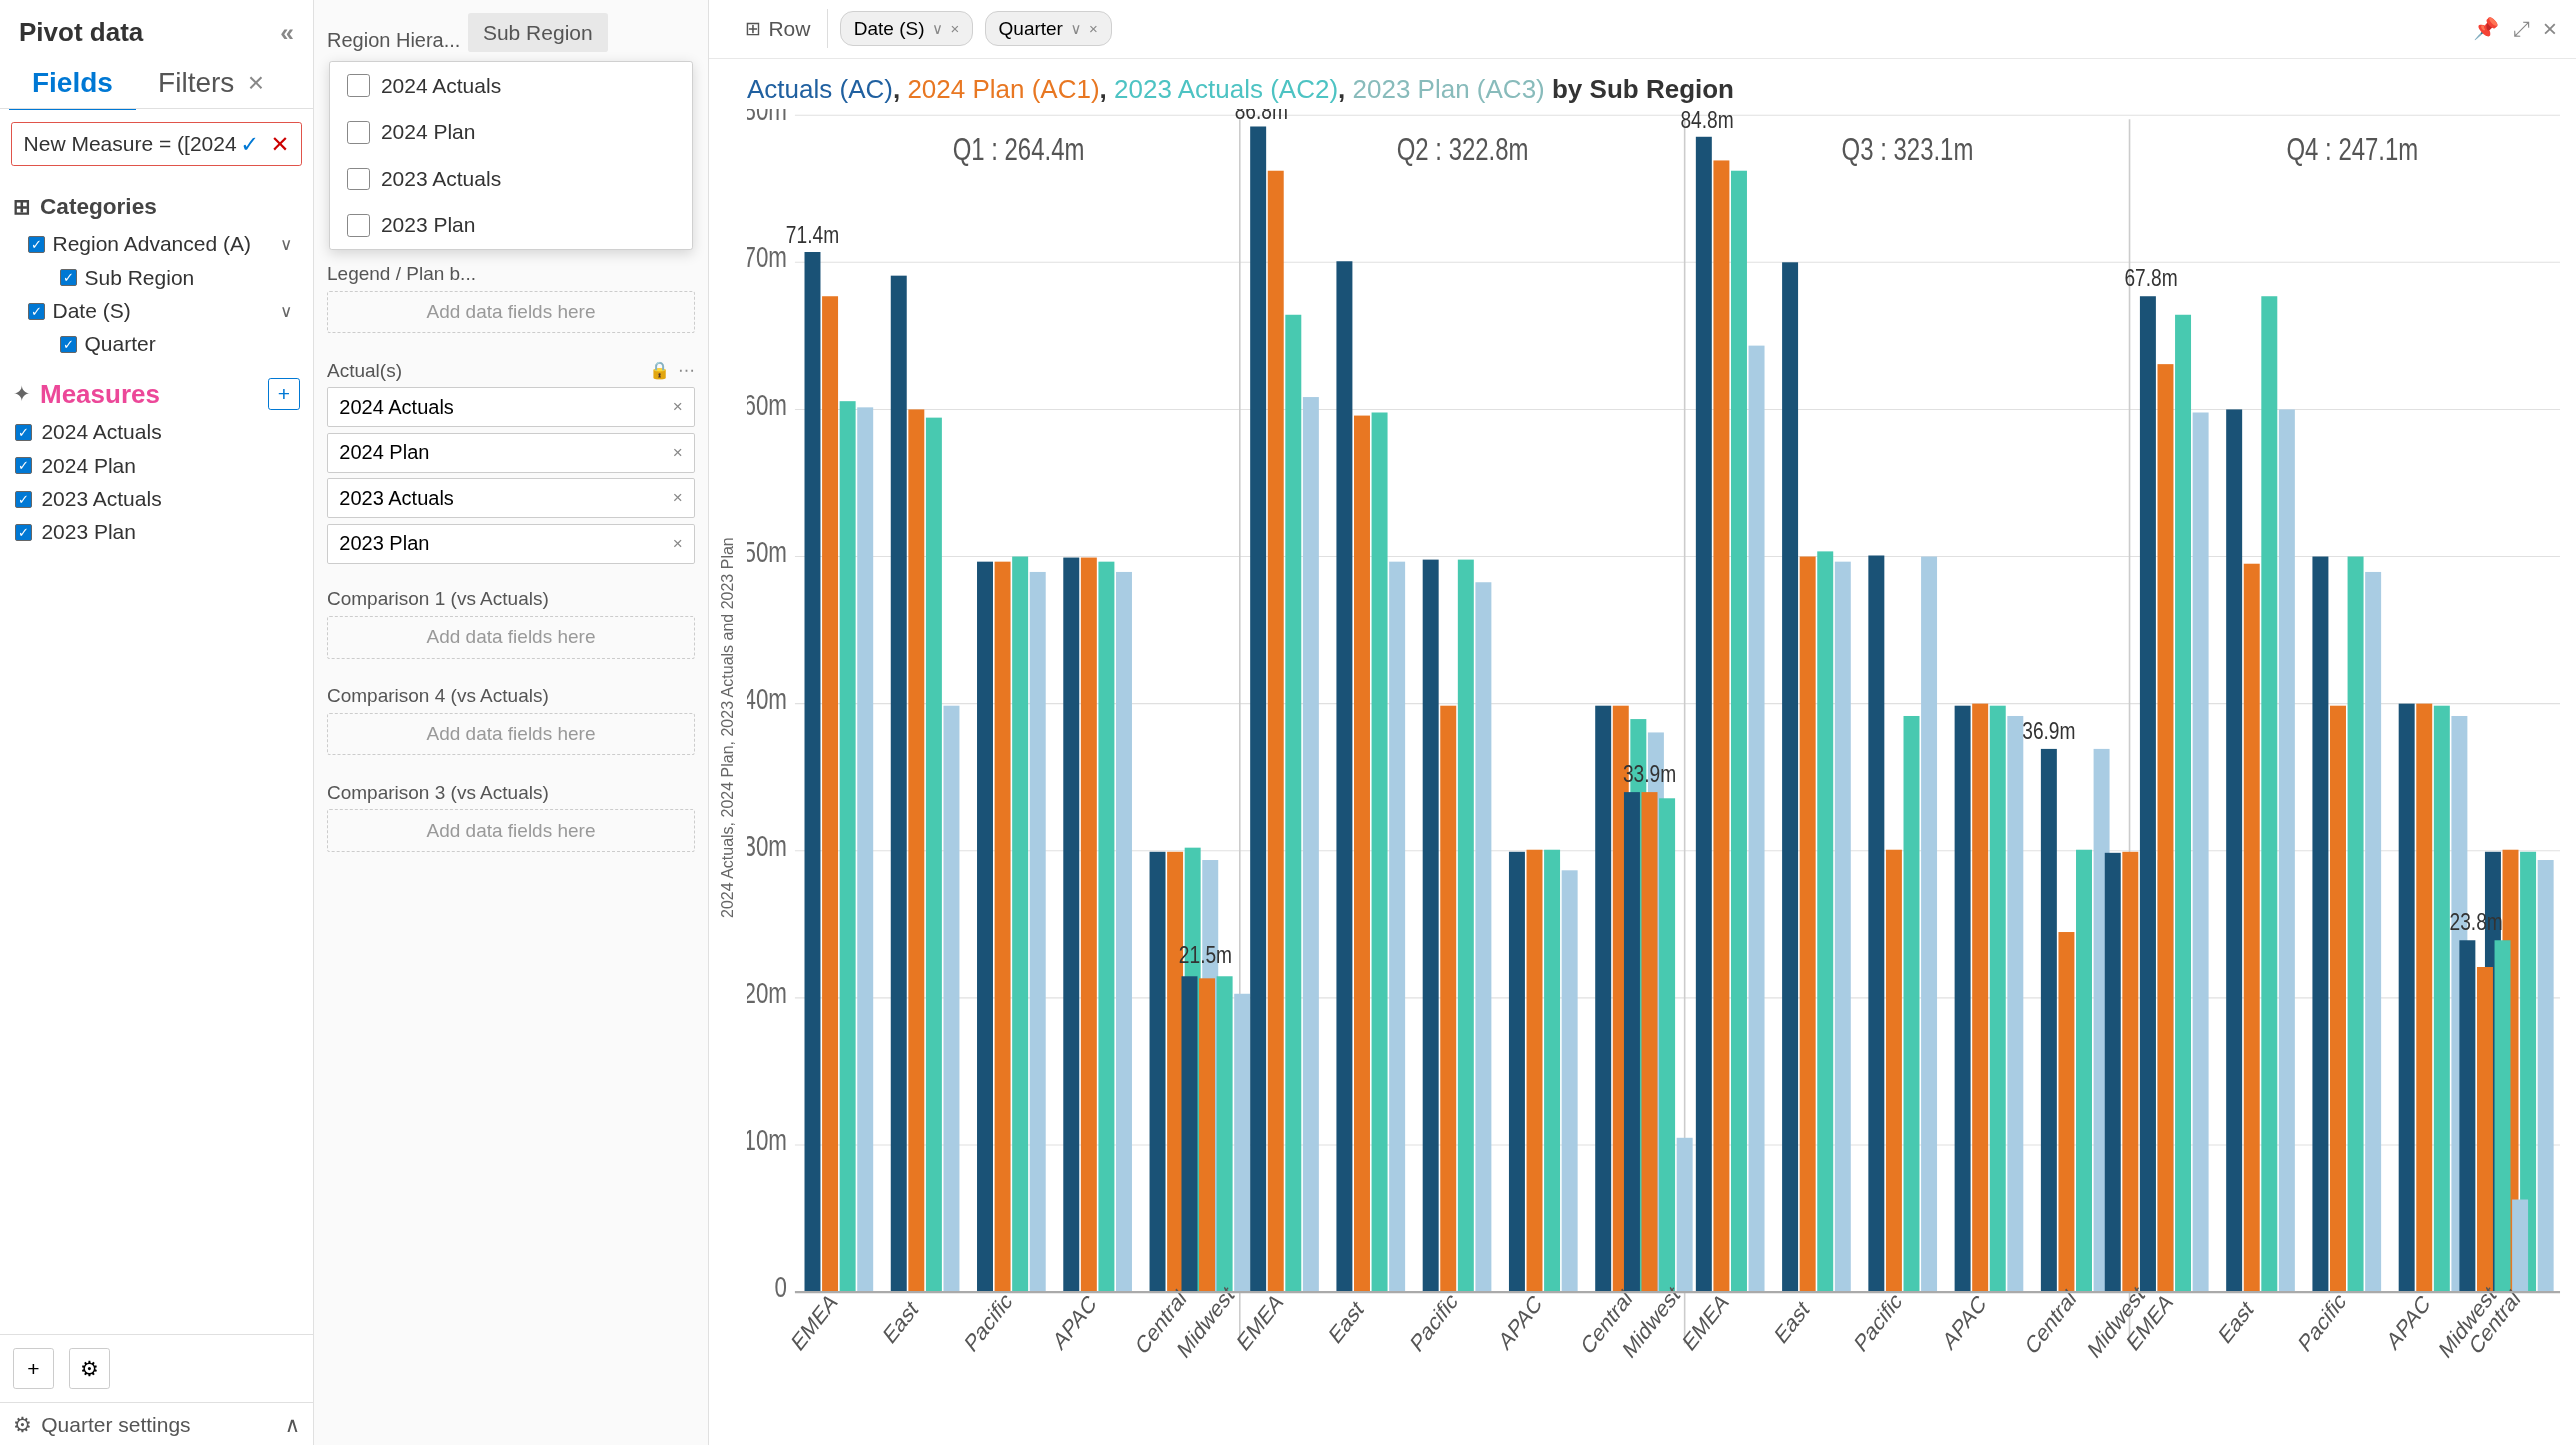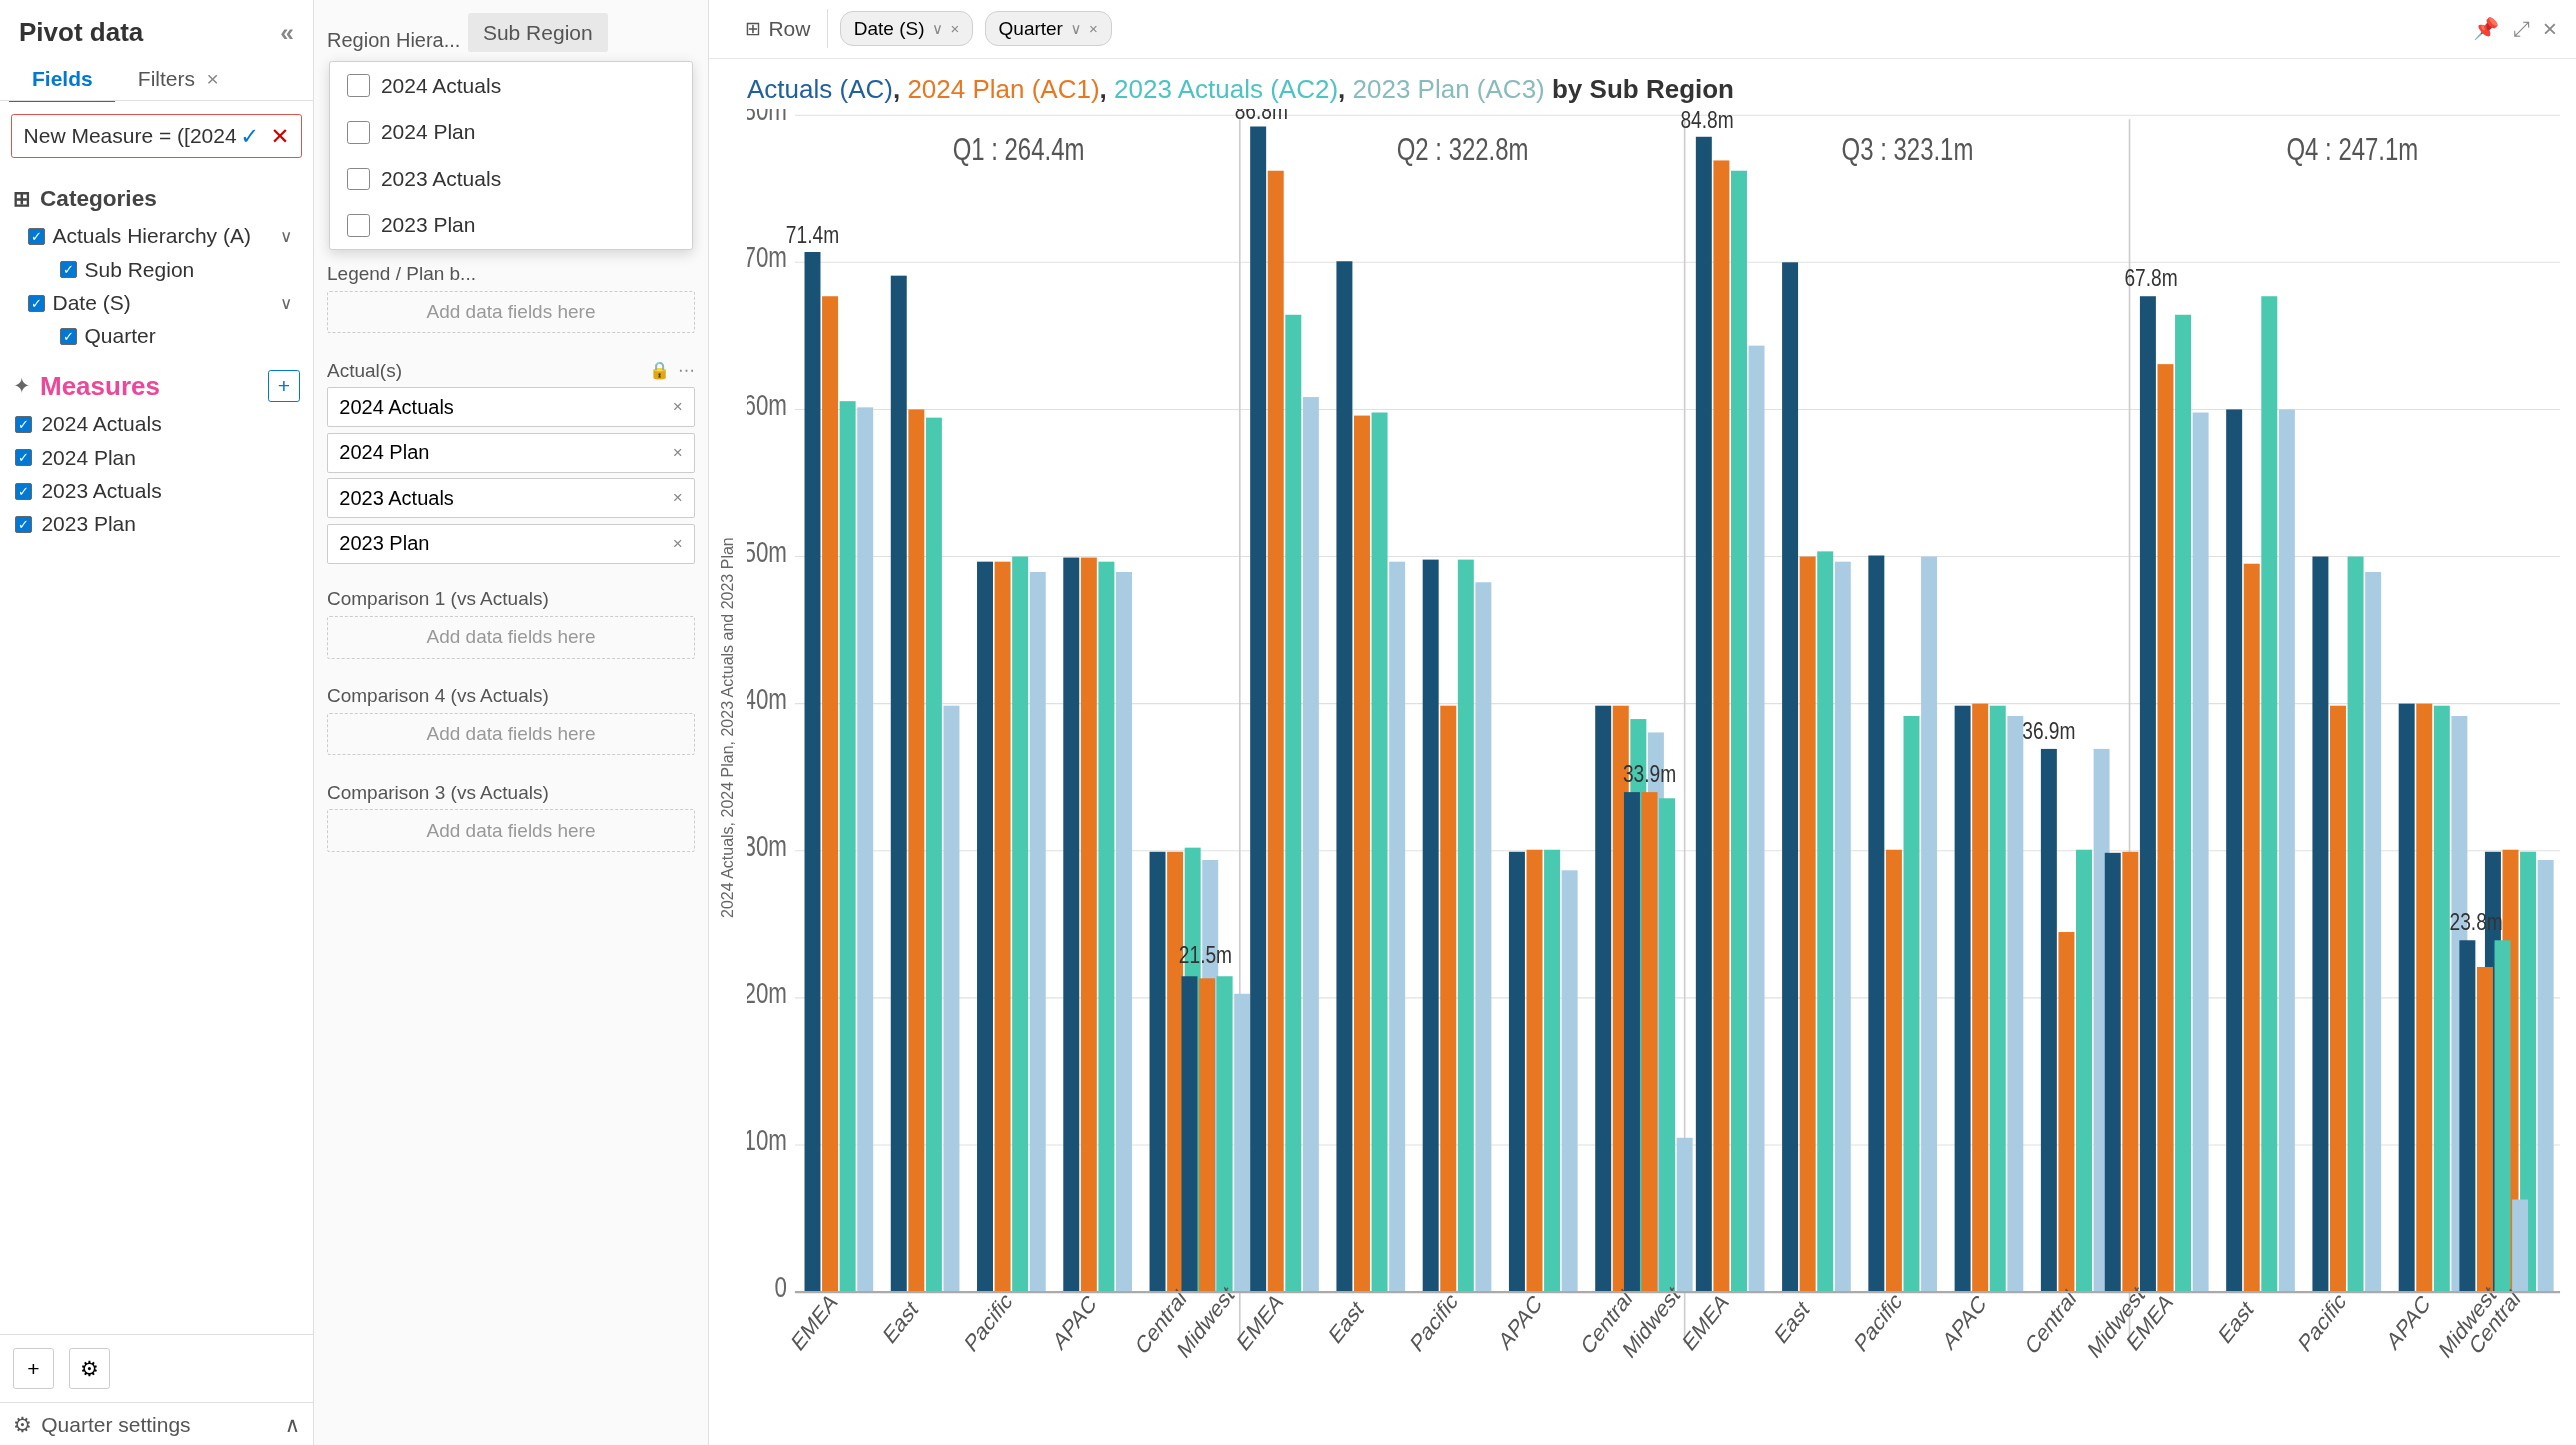--- a/index.html
+++ b/index.html
@@ -7,21 +7,21 @@
 
     .app-container { display: flex; width: 2576px; height: 1446px; }
 
     
     .left-panel { width: 314px; background: #fff; border-right: 0.9px solid #e0e0e0; display: flex; flex-direction: column; flex-shrink: 0; }
     .pivot-header { padding: 17px 19px 9.4px; font-size: 26px; font-weight: 600; color: #333; display: flex; align-items: center; justify-content: space-between; }
     .pivot-header-icons { display: flex; gap: 9.4px; color: #888; }
 
     
     .tabs-row { display: flex; border-bottom: 1.9px solid #e0e0e0; padding: 0 9.4px; }
-    .tab { padding: 9.4px 22.6px; font-size: 21px; cursor: pointer; color: #555; }
+    .tab { padding: 9.4px 22.6px; font-size: 28px; cursor: pointer; color: #555; }
     .tab.active { color: #0078d4; border-bottom: 1.9px solid #0078d4; margin-bottom: -1.9px; font-weight: 600; }
     .tab-close { margin-left: 5.6px; color: #888; cursor: pointer; }
 
     
     .formula-bar { margin: 13px 11.3px; border: 1.9px solid #e0534a; border-radius: 2.8px; display: flex; align-items: center; padding: 7.5px 11.3px; background: #fff; }
     .formula-input { flex: 1; font-size: 21px; border: none; outline: none; color: #333; }
     .formula-actions { display: flex; gap: 11.3px; color: #555; font-size: 21px; }
 
     
     .section { padding: 7.5px 13px; }
@@ -106,21 +106,21 @@
     </div>
 
     <div class="section">
       <div class="section-header">
         <span style="font-size:21px;">⊞</span>
         <span>Categories</span>
       </div>
 
       <div class="category-item">
         <span class="checkbox">✓</span>
-        <span>Actuals Hierarchy (A)</span>
+        <span>Region Advanced (A)</span>
         <span class="chevron">∨</span>
       </div>
       <div class="category-item" style="padding-left:47px;">
         <span class="checkbox">✓</span>
         <span>Sub Region</span>
       </div>
 
       <div class="category-item">
         <span class="checkbox">✓</span>
         <span>Date (S)</span>

